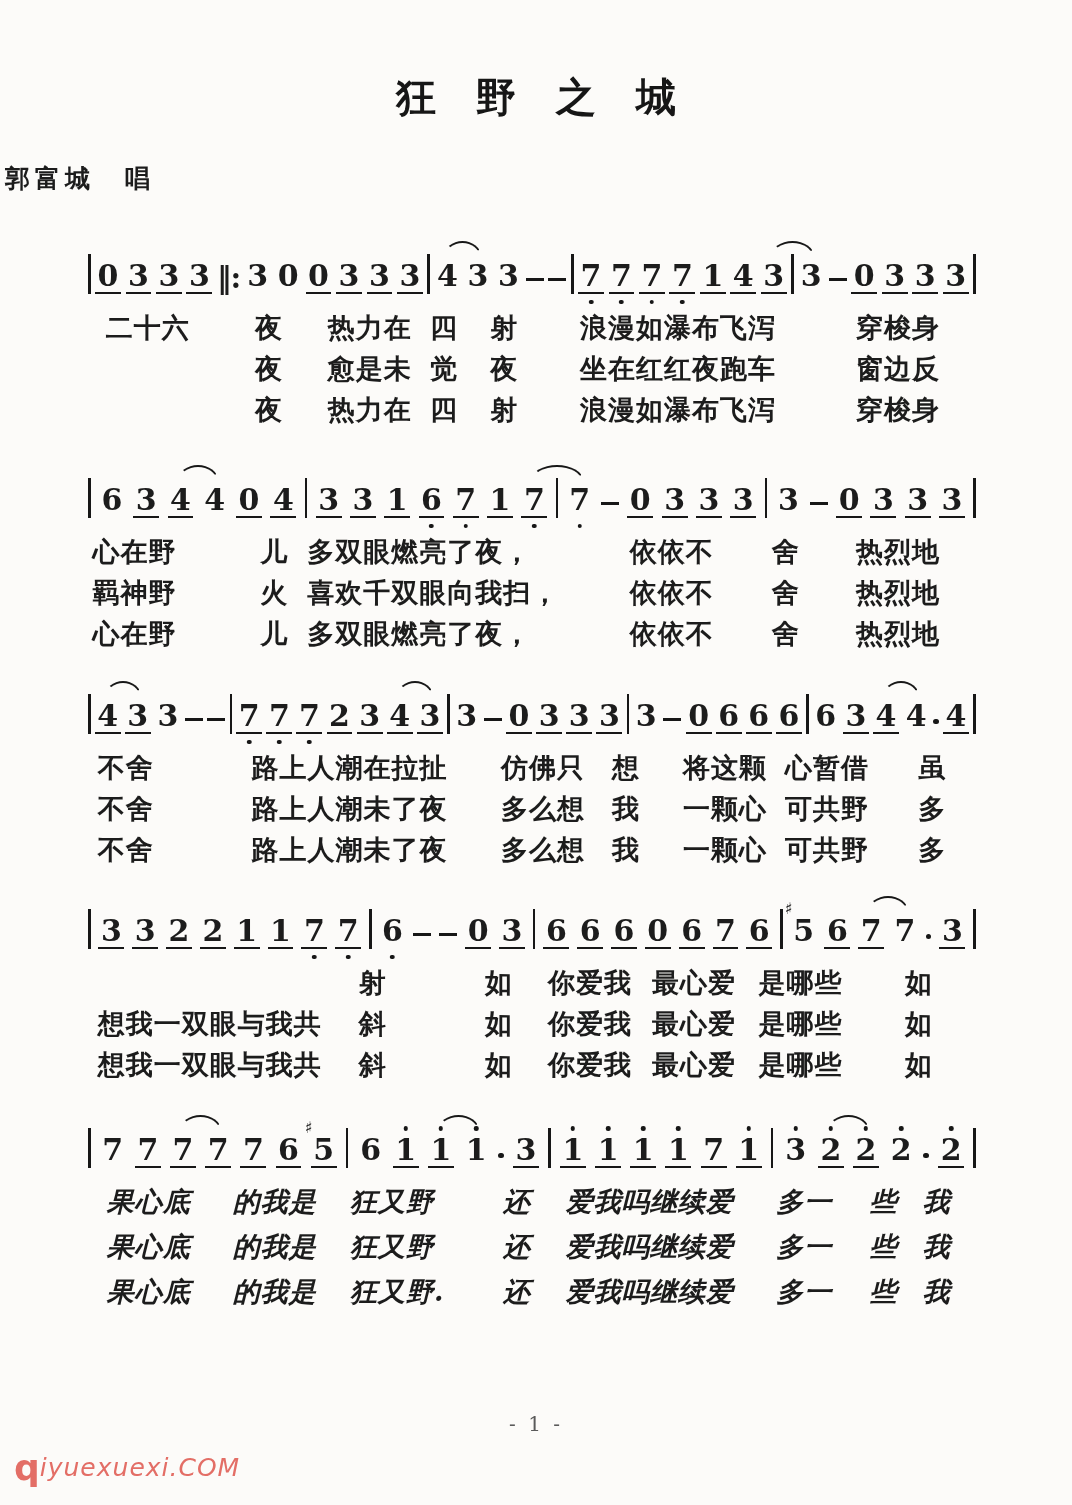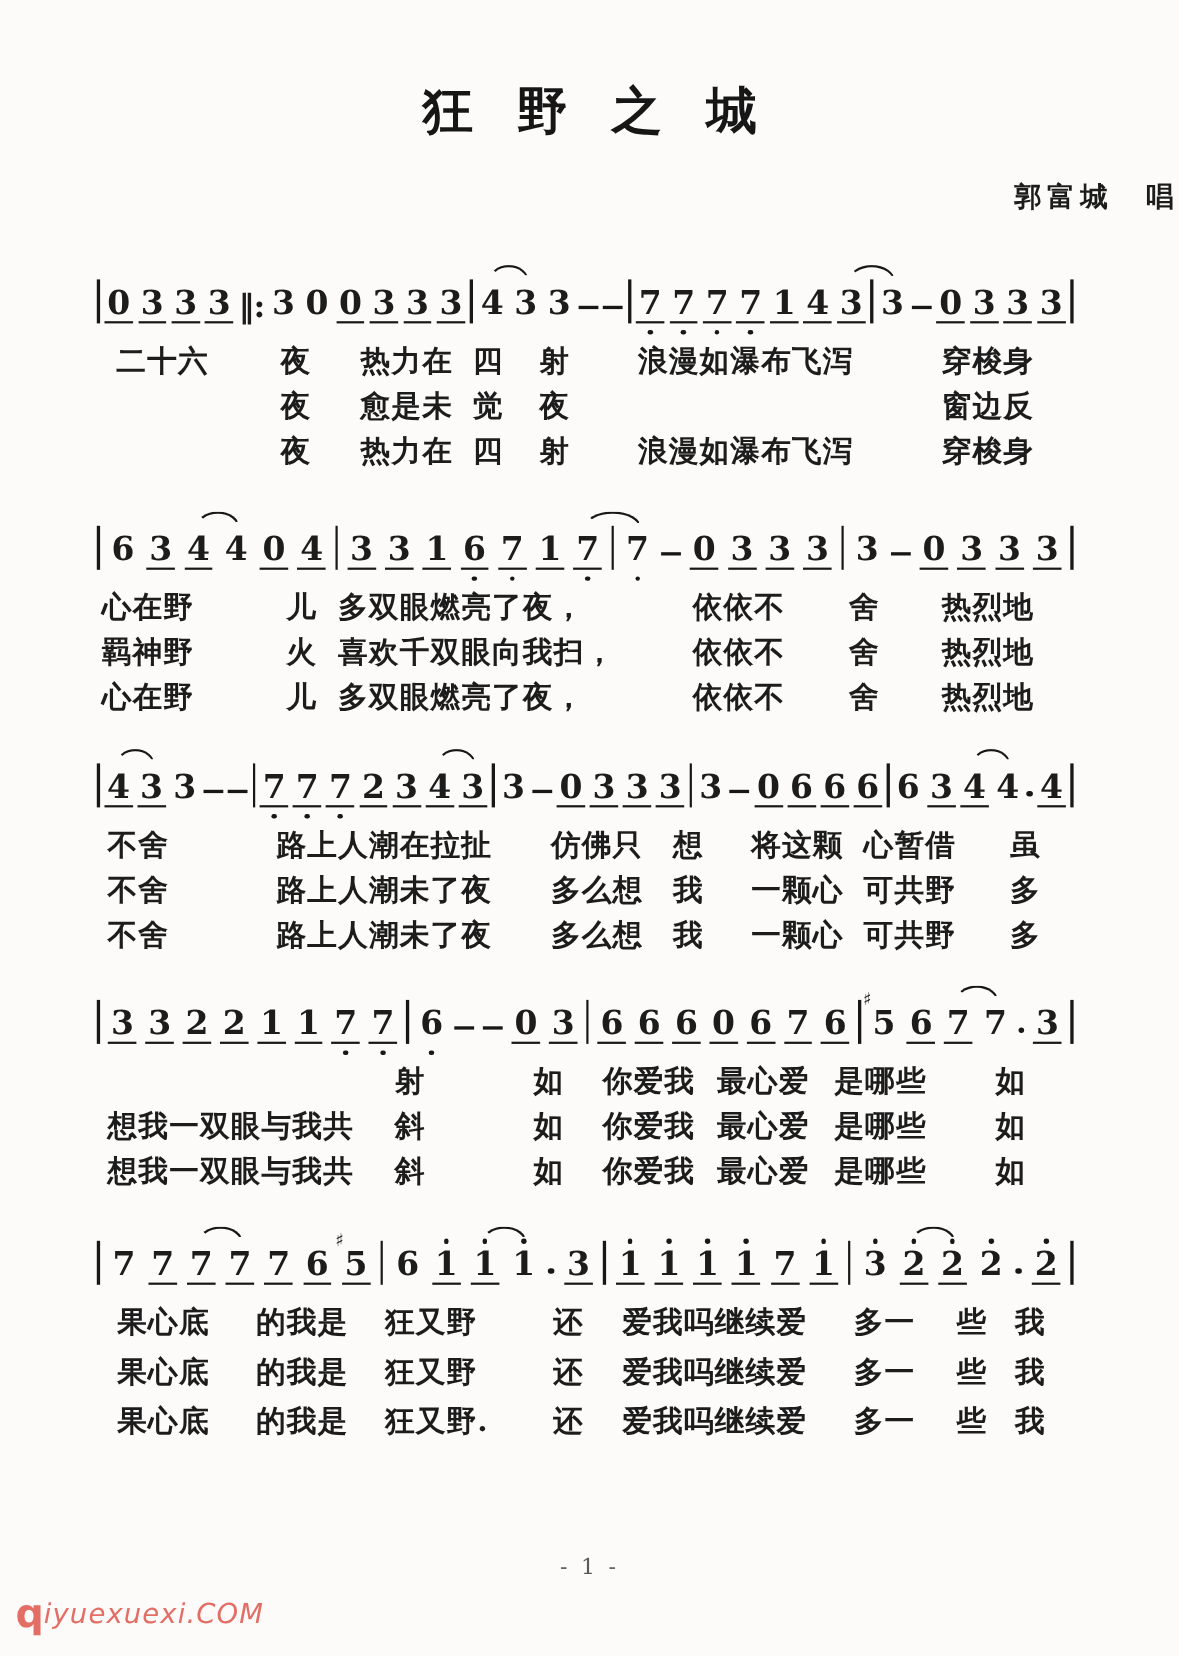--- a/index.html
+++ b/index.html
@@ -10,27 +10,27 @@
     color:#1c1c1c;
     overflow:hidden;
     position:relative;
   }
   .sheet{position:absolute;inset:0;}
 
   
   .title{
     position:absolute;top:70px;left:0;width:100%;
     text-align:center;
-    font-size:46px;font-weight:bold;
+    font-size:40px;font-weight:bold;
     letter-spacing:40px;text-indent:40px;
     color:#161616;
   }
   .credit{
     position:absolute;top:162px;left:0;width:100%;
-    text-align:right;
+    text-align:left;
     font-size:25px;font-weight:bold;
     letter-spacing:5px;text-indent:5px;
   }
 
   
   .score{position:absolute;left:88px;top:0;width:888px;height:1400px;}
   .system{position:absolute;left:0;width:100%;}
   .system:nth-child(1){top:238px;}
   .system:nth-child(2){top:462px;}
   .system:nth-child(3){top:678px;}
@@ -75,21 +75,21 @@
     position:absolute;top:-15px;height:15px;
     border:2.5px solid transparent;border-top-color:#171717;
     border-radius:50% / 100% 100% 0 0;
     box-sizing:border-box;
   }
 
   
   .lyrics{margin-top:16px;}
   .lyric-row{position:relative;height:41px;}
   .system:nth-child(5) .lyric-row{height:45px;}
-  .system:nth-child(5) .lyrics{}
+  .system:nth-child(5) .lyrics{font-style:italic;}
   .lyric{
     position:absolute;top:0;
     font-size:27px;font-weight:bold;
     white-space:nowrap;
     letter-spacing:1px;
   }
 
   
   .page-number{
     position:absolute;top:1412px;left:0;width:100%;
@@ -159,20 +159,21 @@
             <span class="lyric" style="left: 38.5%;">四</span>
             <span class="lyric" style="left: 45.3%;">射</span>
             <span class="lyric" style="left: 55.4%;">浪漫如瀑布飞泻</span>
             <span class="lyric" style="left: 86.5%;">穿梭身</span>
           </div>
           <div class="lyric-row">
             <span class="lyric" style="left: 18.8%;">夜</span>
             <span class="lyric" style="left: 27%;">愈是未</span>
             <span class="lyric" style="left: 38.5%;">觉</span>
             <span class="lyric" style="left: 45.3%;">夜</span>
+            <span class="lyric" style="left: 55.4%;">坐在红红夜跑车</span>
             <span class="lyric" style="left: 86.5%;">窗边反</span>
           </div>
           <div class="lyric-row">
             <span class="lyric" style="left: 18.8%;">夜</span>
             <span class="lyric" style="left: 27%;">热力在</span>
             <span class="lyric" style="left: 38.5%;">四</span>
             <span class="lyric" style="left: 45.3%;">射</span>
             <span class="lyric" style="left: 55.4%;">浪漫如瀑布飞泻</span>
             <span class="lyric" style="left: 86.5%;">穿梭身</span>
           </div>

